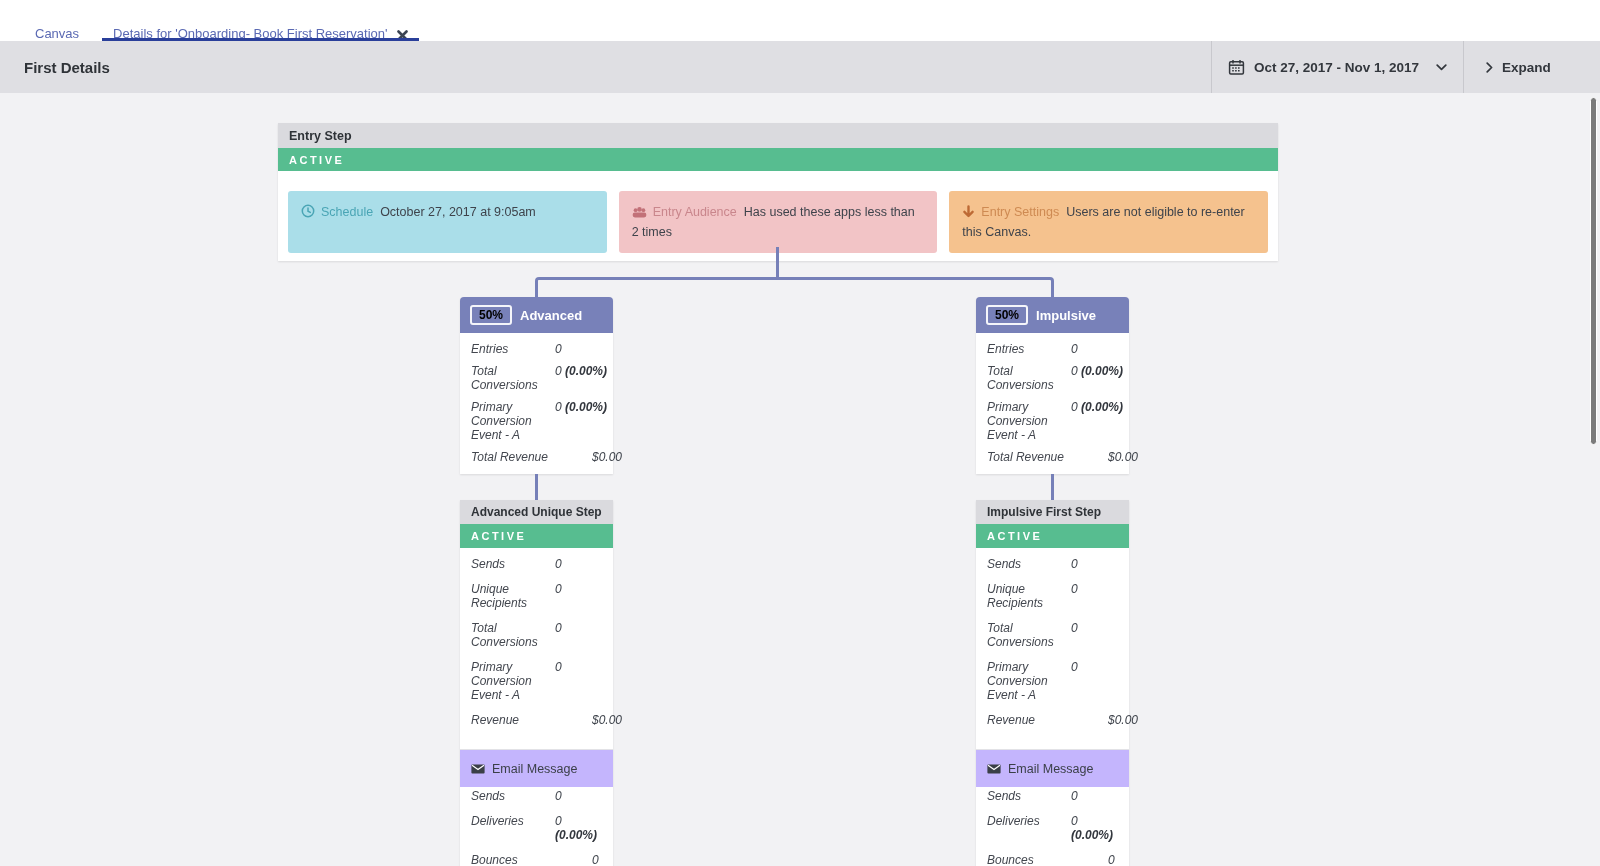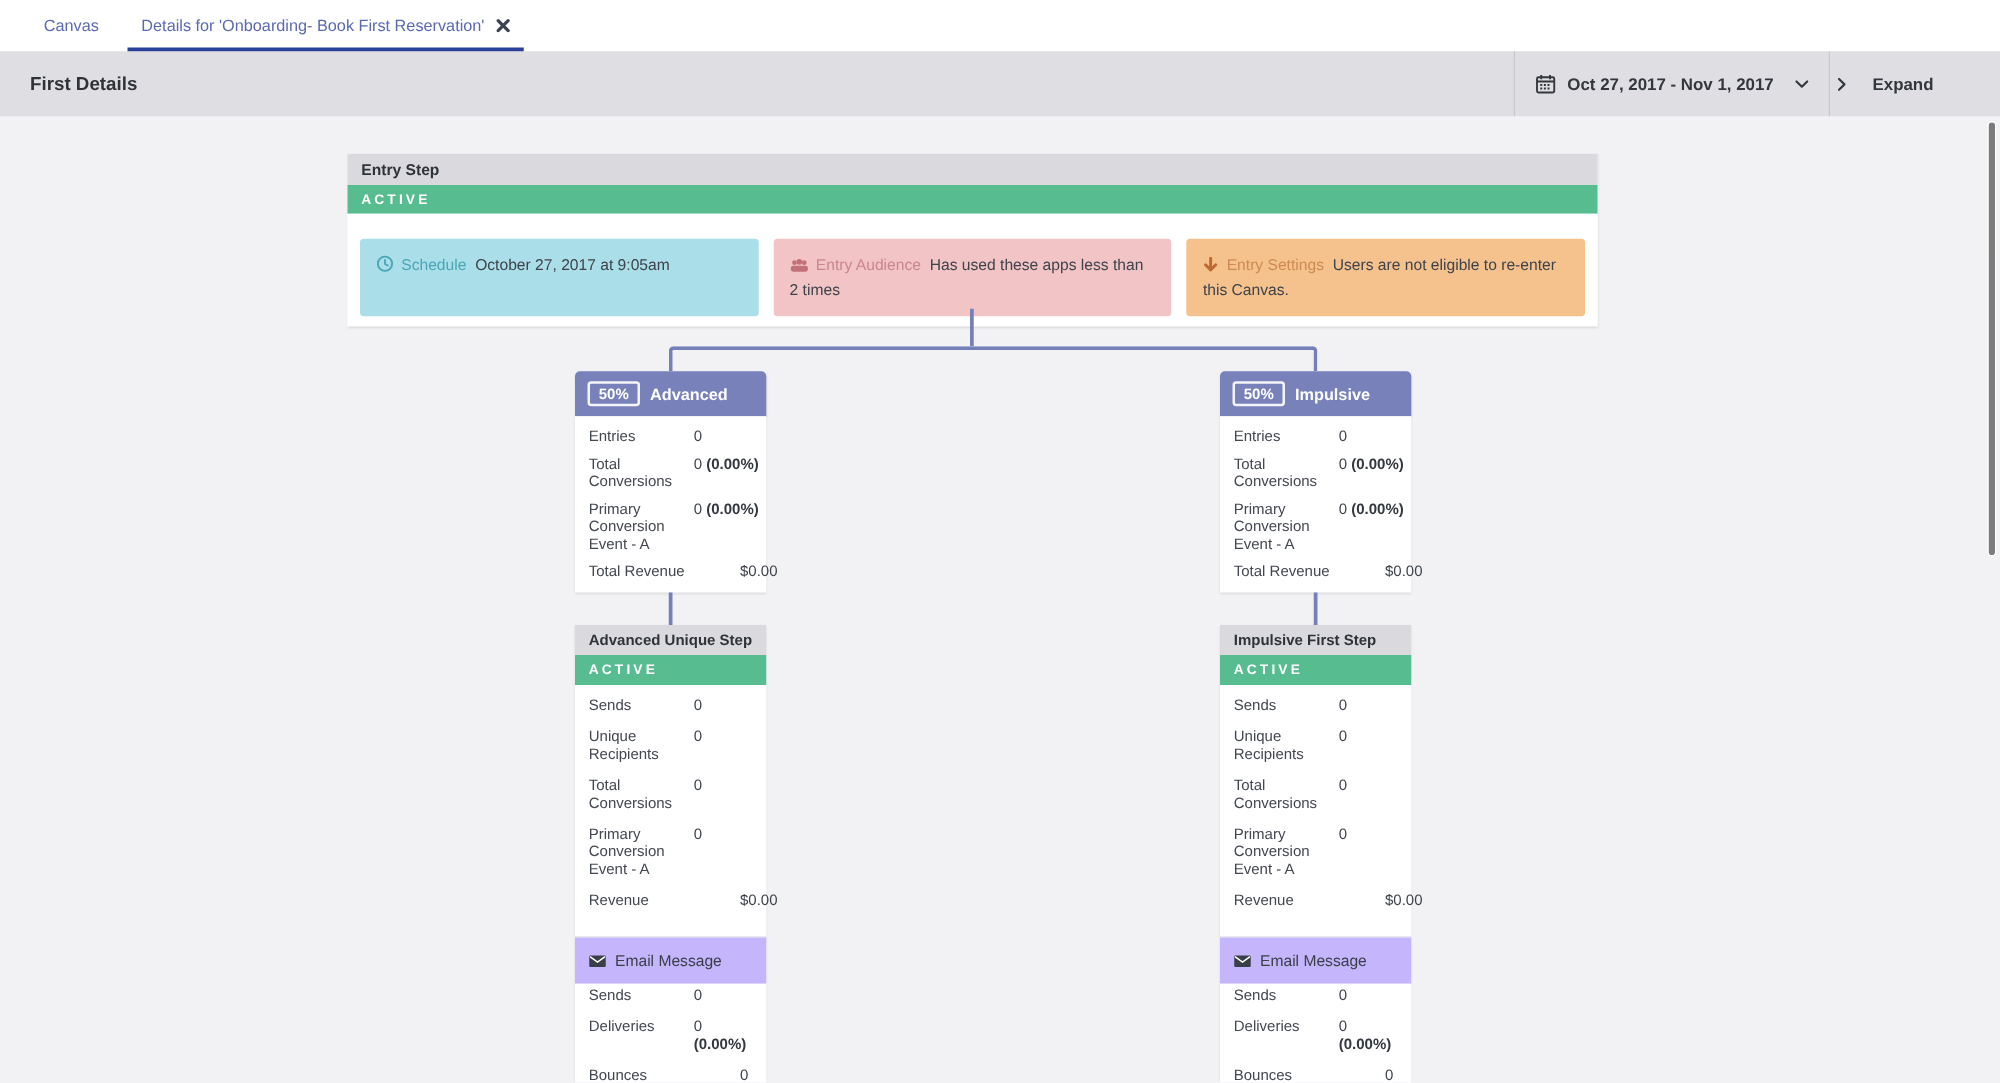--- a/index.html
+++ b/index.html
@@ -1,32 +1,32 @@
 <!DOCTYPE html>
 <html><head>
 <meta charset="utf-8">
 <style>
   * { margin:0; padding:0; box-sizing:border-box; }
   html,body { width:1600px; height:866px; overflow:hidden;
     font-family:"Liberation Sans", sans-serif; background:#f2f2f4; color:#3e434b; }
 
   
   .tabbar { height:41px; background:#ffffff; display:flex; align-items:stretch; padding-left:24px; }
-  .tab { display:flex; align-items:center; gap:9px; padding:0 11px; margin-right:12px;
+  .tab { display:flex; align-items:flex-end; gap:9px; padding:0 11px; margin-right:12px;
          position:relative; font-size:13px; color:#5a69b3; cursor:default; }
   .tab.active::after { content:""; position:absolute; left:0; right:0; bottom:0; height:3px; background:#2a3f9a; }
   .tab-close { display:flex; align-items:center; }
 
   
   .headerbar { height:52px; background:#dfdfe3; display:flex; align-items:stretch; }
   .hb-title { flex:1; align-self:center; padding-left:24px; font-size:15px; font-weight:700; color:#2f3338; }
   .hb-section { display:flex; align-items:center; border-left:1px solid #c8c8cd; font-size:13.5px;
                 font-weight:700; color:#33373d; }
   .hb-date { gap:9px; padding:0 16px; }
-  .hb-expand { gap:21px; padding:0 6px; min-width:137px; }
+  .hb-expand { gap:9px; padding:0 22px; min-width:137px; }
 
   
   .canvas-area { position:relative; height:773px; overflow:hidden;border-radius:15px; }
   .shadow { box-shadow:0 1px 2px rgba(0,0,0,0.10); }
 
   .entry-card { position:absolute; left:278px; top:30px; width:1000px; background:#fff; }
   .card-title { height:25px; background:#dadade; display:flex; align-items:center;
                 padding-left:11px; font-size:12.5px; font-weight:700; color:#2f3338; }
   .active-banner { height:23px; background:#57bd90; display:flex; align-items:center; padding-left:11px;
                    font-size:11px; font-weight:700; letter-spacing:2.5px; color:#ffffff; }
@@ -44,24 +44,24 @@
   .branch { position:absolute; left:535px; top:184px; width:519px; height:20px;
             border:3px solid #7680b8; border-bottom:none; border-radius:4px 4px 0 0; }
   .col-stem { width:3px; height:26px; background:#7680b8; align-self:center; }
 
   
   .col { position:absolute; top:204px; width:153px; display:flex; flex-direction:column; }
   .col-advanced { left:460px; }
   .col-impulsive { left:976px; }
   .vheader { height:36px; background:#7881b9; border-radius:4px 4px 0 0; display:flex; align-items:center;
              gap:8px; padding:0 10px; }
-  .pct-badge { border:2px solid rgba(255,255,255,0.92); border-radius:3px; color:#ffffff;
+  .pct-badge { border:2px solid rgba(255,255,255,0.92); border-radius:3px; color:#000000;
                font-size:12px; font-weight:700; padding:1px 7px; }
   .vname { color:#fff; font-size:13px; font-weight:700; }
-  .vstats { background:#fff; padding:9px 4px 10px 11px; }
+  .vstats { background:#fff; padding:9px 4px 10px 11px;font-style:italic; }
   .srow { display:flex; margin-bottom:8px; font-size:12px; line-height:1.17; }
   .srow:last-child { margin-bottom:0;gap:37px; }
   .slabel { flex:0 0 84px; padding-right:4px; color:#43474f; }
   .sval { flex:1; white-space:nowrap; }
   .sval b { font-weight:700; color:#33373e; }
   .step-card { background:#fff; display:flex; flex-direction:column; }
   .card-title-sm { height:24px; background:#dadade; display:flex; align-items:center;
                    padding-left:11px; font-size:12px; font-weight:700; color:#2f3338; }
   .active-banner-sm { height:24px; }
   .step-stats .srow { margin-bottom:11px; }

